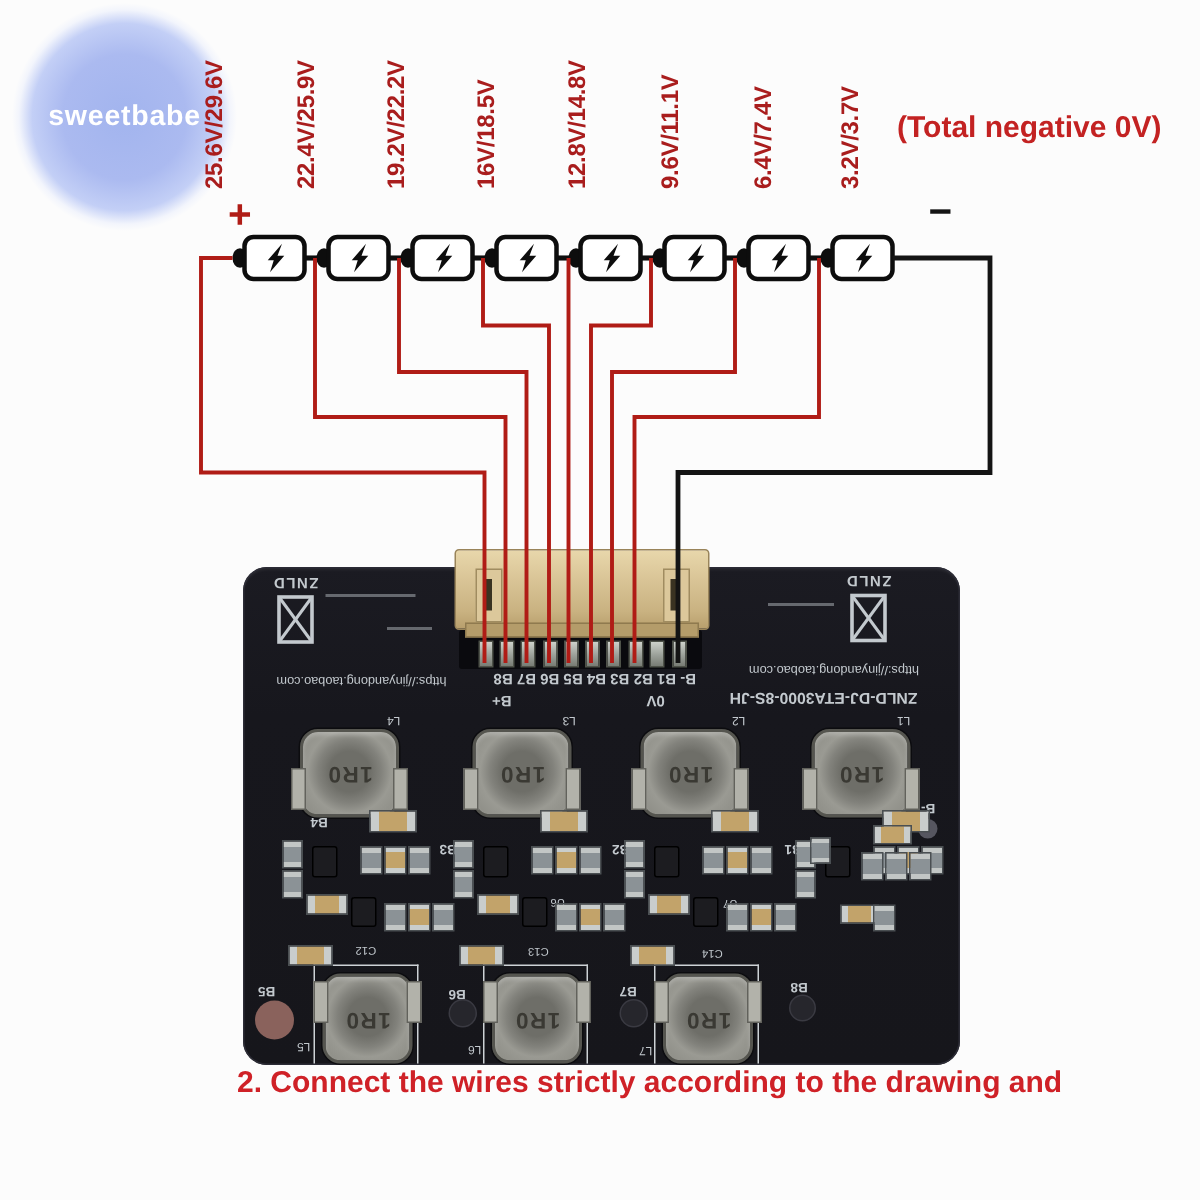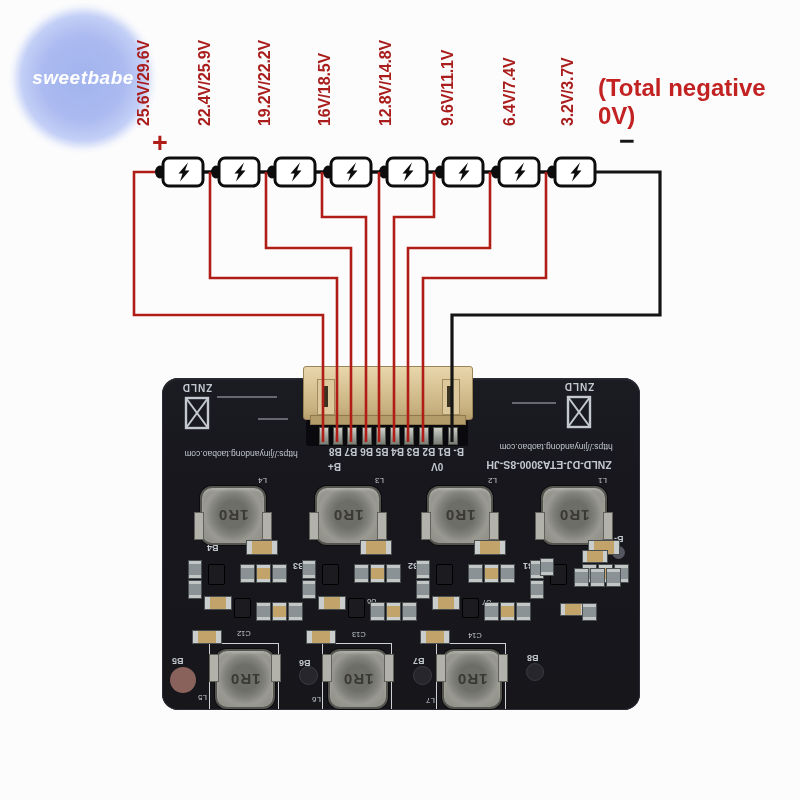--- a/index.html
+++ b/index.html
@@ -3,28 +3,28 @@
 <meta charset="utf-8">
 <style>
   html,body{margin:0;padding:0;background:#fff;}
   .stage{position:relative;width:800px;height:800px;background:#fcfcfc;overflow:hidden;
          font-family:"Liberation Sans",sans-serif;}
 
   
   .watermark{position:absolute;left:8px;top:2px;width:150px;height:152px;z-index:2;
     background:radial-gradient(closest-side,#a2b4ee 0%,#abbaf0 55%,#c3cff6 82%,rgba(236,240,252,0.6) 94%,rgba(255,255,255,0) 100%);
     border-radius:50%;display:flex;align-items:center;justify-content:center;}
-  .watermark span{color:#fff;font-style:italic;font-weight:bold;font-size:19px;letter-spacing:.5px;}
+  .watermark span{color:#fff;font-weight:bold;font-size:19px;letter-spacing:.5px;}
 
   
   .vlabel{position:absolute;top:106px;height:20px;line-height:20px;white-space:nowrap;
     font-weight:bold;font-size:16px;letter-spacing:-0.2px;color:#a91d1d;
     transform-origin:0 100%;transform:rotate(-90deg);z-index:3;}
 
-  .total-neg{position:absolute;left:598px;top:74px;font-size:24px;font-weight:bold;color:#c32222;z-index:3;}
+  .total-neg{position:absolute;left:598px;top:74px;font-size:20px;font-weight:bold;color:#c32222;z-index:3;}
   .plus{position:absolute;left:152px;top:128px;font-size:27px;font-weight:bold;color:#b01c16;z-index:5;}
   .minus{position:absolute;left:619px;top:126px;font-size:27px;font-weight:bold;color:#141414;z-index:5;}
 
   
   .wires{position:absolute;left:0;top:0;z-index:4;}
   .wire-red{fill:none;stroke:#b01c16;stroke-width:2.6px;}
   .wire-black{fill:none;stroke:#141414;stroke-width:3.2px;}
   .batt-body{fill:#fff;stroke:#0d0d0d;stroke-width:3px;}
   .batt-link{stroke:#0d0d0d;stroke-width:3.4px;}
   .batt-nub,.batt-bolt{fill:#0d0d0d;}
@@ -311,14 +311,15 @@
     <path class="wire-red" d="M266,172 V248 H351 V442"></path>
     <path class="wire-red" d="M322,172 V217 H366 V442"></path>
     <path class="wire-red" d="M379,172 V442"></path>
     <path class="wire-red" d="M434,172 V217 H394 V442"></path>
     <path class="wire-red" d="M490,172 V248 H408 V442"></path>
     <path class="wire-red" d="M546,172 V278 H423 V442"></path>
     <path class="wire-black" d="M595,172 H660 V315 H452 V442"></path>
   </svg>
 
   <div class="notes">
+    <div>2. Connect the wires strictly according to the drawing and</div>
   </div>
 </div>
 
 </body></html>

